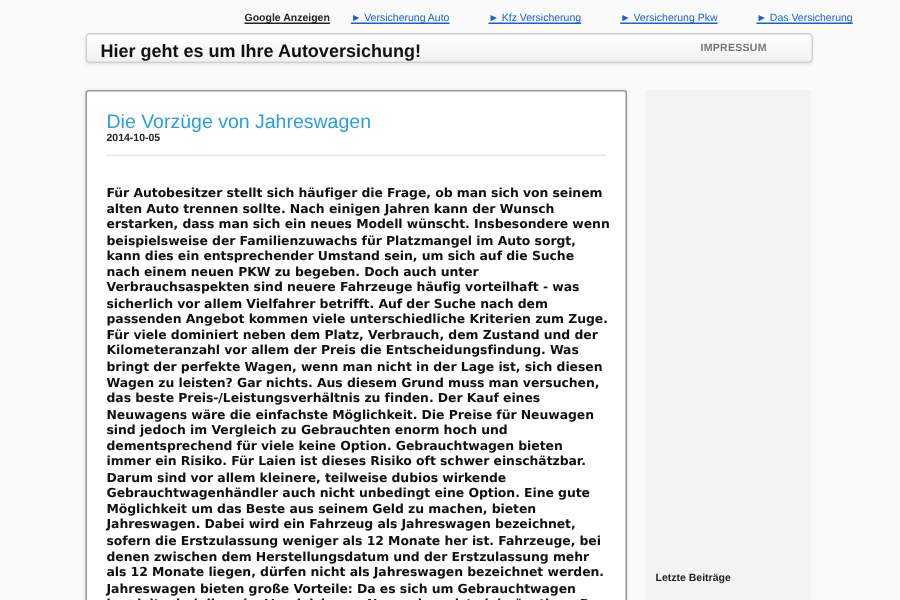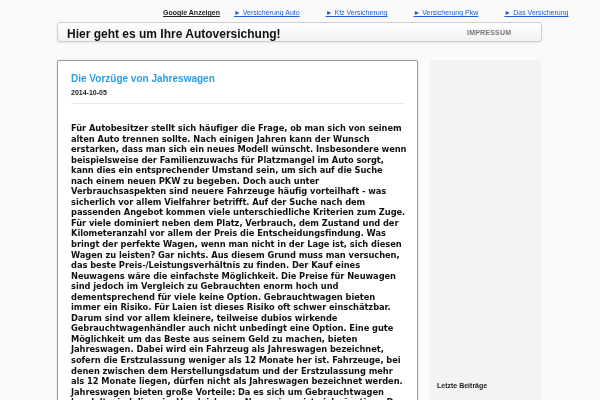--- a/index.html
+++ b/index.html
@@ -4,21 +4,21 @@
 <style>
   html, body { margin:0; padding:0; }
   body { width:600px; height:400px; overflow:hidden; background:#fafafa; font-family:"Liberation Sans", sans-serif; position:relative; }
   .adbar { position:absolute; top:9px; left:163px; height:12px; font-size:7px; display:flex; white-space:nowrap; }
   .adbar .lead { color:#222; font-weight:bold; text-decoration:underline; margin-right:14px; }
   .adbar .ad { color:#1a5fd6; text-decoration:underline; margin-right:26px; }
   .header { position:absolute; top:22px; left:57px; width:485px; height:20px; background:linear-gradient(#ffffff,#f1f1f1); border:1px solid #cfcfcf; border-radius:3px; box-shadow:0 1px 2px rgba(0,0,0,0.08); box-sizing:border-box; }
   .header .title { position:absolute; left:9px; top:4px; font-size:12px; font-weight:bold; color:#111; }
   .header .imp { position:absolute; left:409px; top:6px; font-size:7px; font-weight:bold; color:#777; letter-spacing:0.2px; }
   .main { position:absolute; top:60px; left:57px; width:361px; height:345px; background:#fff; border:1px solid #9a9a9a; border-radius:2px; box-sizing:border-box; box-shadow:0 0 2px rgba(0,0,0,0.15); }
-  .main .post-title { position:absolute; left:13px; top:12px; font-size:10px; font-weight:bold; color:#2a9de4; }
+  .main .post-title { position:absolute; left:13px; top:12px; font-size:13px; font-weight:normal; color:#2a9de4; }
   .main .date { position:absolute; left:13px; top:28px; font-size:7px; font-weight:bold; color:#222; }
   .main .sep { position:absolute; left:13px; top:42px; width:333px; height:1px; background:#e8e8e8; }
   .main .body { position:absolute; left:13px; top:62px; width:336px; font-family:"DejaVu Sans", sans-serif; font-size:8.3px; line-height:10.55px; font-weight:bold; color:#111; letter-spacing:-0.05px; }
   .sidebar { position:absolute; top:60px; left:430px; width:111px; height:345px; background:#f3f3f3; }
   .sidebar .widget-title { position:absolute; left:7px; top:322px; font-size:7px; font-weight:bold; color:#222; }
 </style>
 </head>
 <body>
 
 <div class="adbar">

